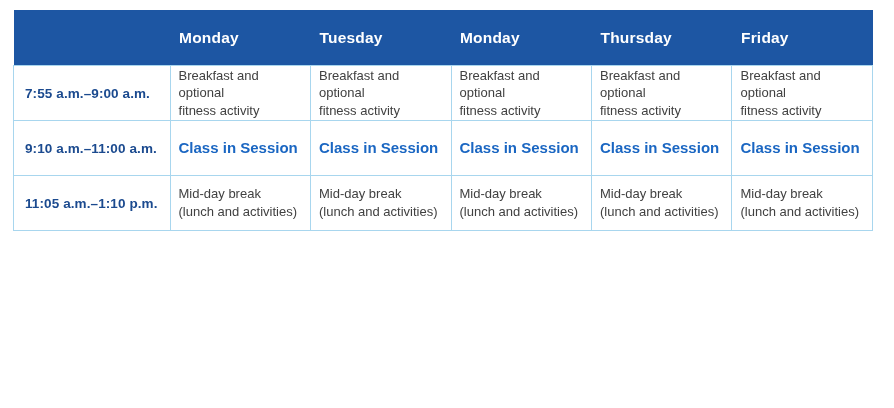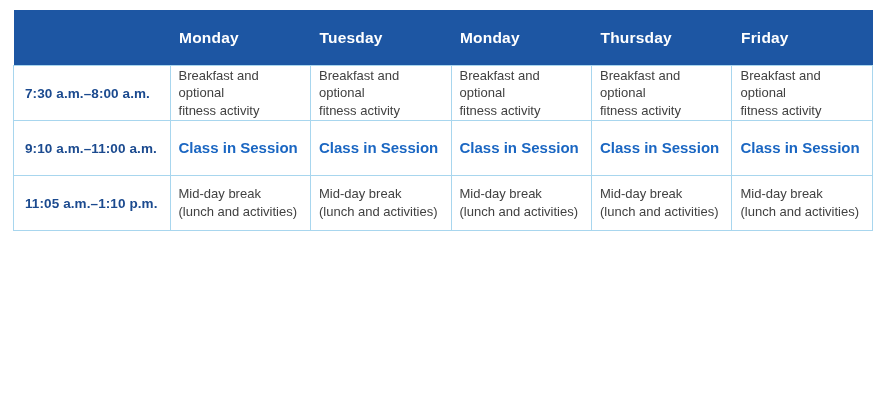--- a/index.html
+++ b/index.html
@@ -84,21 +84,21 @@
           <th class="day-head"></th>
           <th class="day-head">Monday</th>
           <th class="day-head">Tuesday</th>
           <th class="day-head">Monday</th>
           <th class="day-head">Thursday</th>
           <th class="day-head">Friday</th>
         </tr>
       </thead>
       <tbody>
         <tr>
-          <td class="time">7:30 a.m.–8:00 a.m.</td>
+          <td class="time">7:55 a.m.–9:00 a.m.</td>
           <td class="cell">Breakfast and optional
 fitness activity</td>
           <td class="cell">Breakfast and optional
 fitness activity</td>
           <td class="cell">Breakfast and optional
 fitness activity</td>
           <td class="cell">Breakfast and optional
 fitness activity</td>
           <td class="cell">Breakfast and optional
 fitness activity</td>

